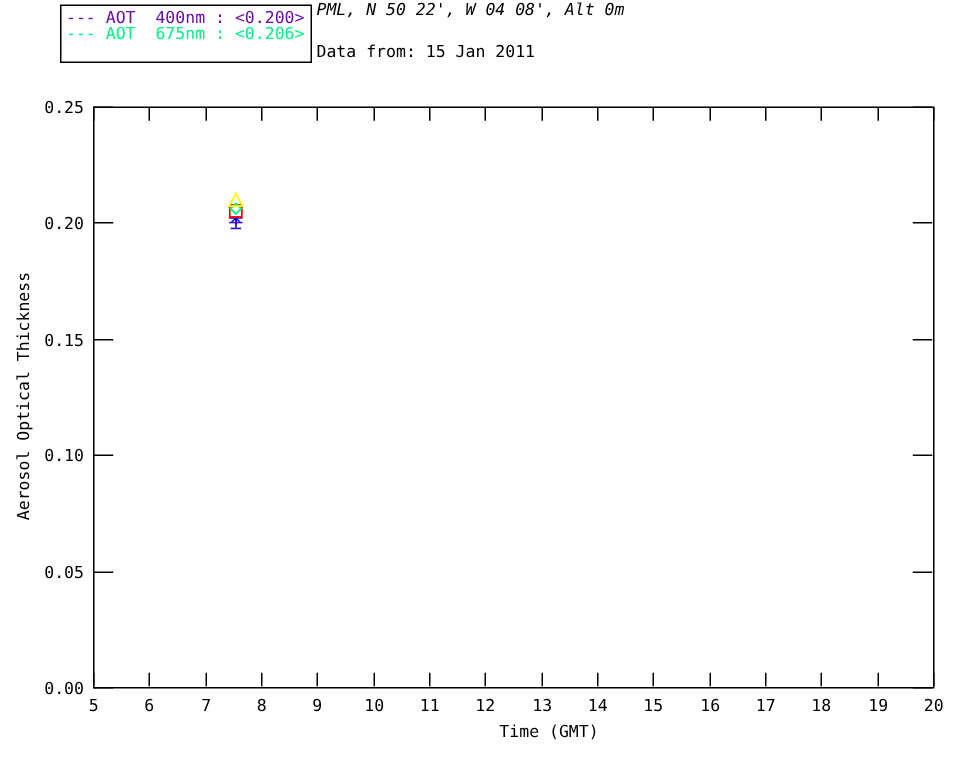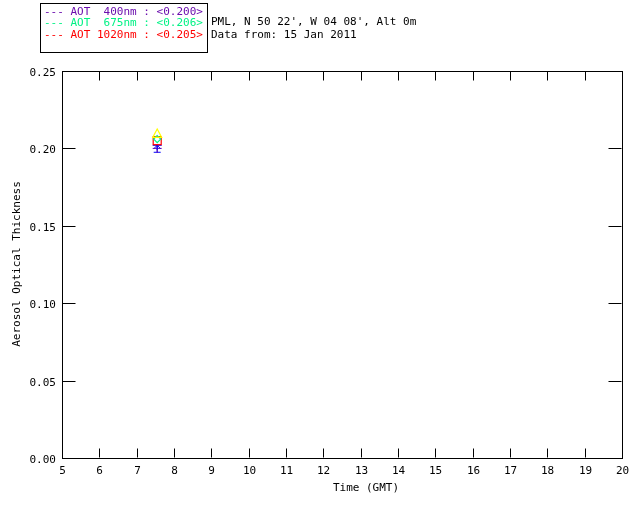--- a/index.html
+++ b/index.html
@@ -11,42 +11,41 @@
   #chart-svg { position:absolute; left:0; top:0; }
   .legend {
     position:absolute; left:40px; top:3px;
     border:1px solid #000; background:#fff;
     padding:2px 4px 12px 3px; line-height:11.4px; font-size:11px;
     white-space:nowrap; z-index:2;text-align:right;
   }
   .legend-entry { white-space:pre; }
   .legend-dash { letter-spacing:0px; }
   .hdr { position:absolute; left:211px; font-size:11px; white-space:pre; z-index:2; }
-  #plot-title { top:15px; }
+  #plot-title { top:0;font-style:italic; }
   #plot-subtitle { top:28px; }
   .x-title {
     position:absolute; left:342px; top:481px; transform:translate(-50%,0);
     font-size:11px; white-space:nowrap;margin-left:24px;
   }
   .y-title {
     position:absolute; left:16px; top:264px;
     transform:translate(-50%,-50%) rotate(-90deg);
     font-size:11px; white-space:nowrap;
   }
   svg text { font-family:"DejaVu Sans Mono","Liberation Mono",monospace; font-size:11px; fill:#000; }
 </style>
 </head>
 <body>
 
 <div id="canvas">
 
   <div class="legend" id="legend-box">
       <div class="legend-entry" style="color: rgb(106, 13, 173);"><span class="legend-dash">--- </span><span>AOT  400nm : &lt;0.200&gt;</span></div>
       <div class="legend-entry" style="color: rgb(0, 242, 133);"><span class="legend-dash">--- </span><span>AOT  675nm : &lt;0.206&gt;</span></div>
-      <div class="legend-entry" style="color: rgb(255, 0, 0);"><span class="legend-dash">--- </span><span>AOT 1020nm : &lt;0.205&gt;</span></div>
     </div>
 
   <div class="hdr" id="plot-title">PML, N 50 22', W 04 08', Alt 0m</div>
   <div class="hdr" id="plot-subtitle">Data from: 15 Jan 2011</div>
 
   <svg id="chart-svg" width="640" height="512">
       <rect x="62.5" y="71.5" width="560" height="387" fill="none" stroke="#000000" stroke-width="1"></rect>
       <line x1="62.5" y1="457.5" x2="62.5" y2="448.5" stroke="#000000" stroke-width="1"></line>
       <line x1="62.5" y1="71.5" x2="62.5" y2="80.5" stroke="#000000" stroke-width="1"></line>
       <text x="62.5" y="474" text-anchor="middle">5</text>

